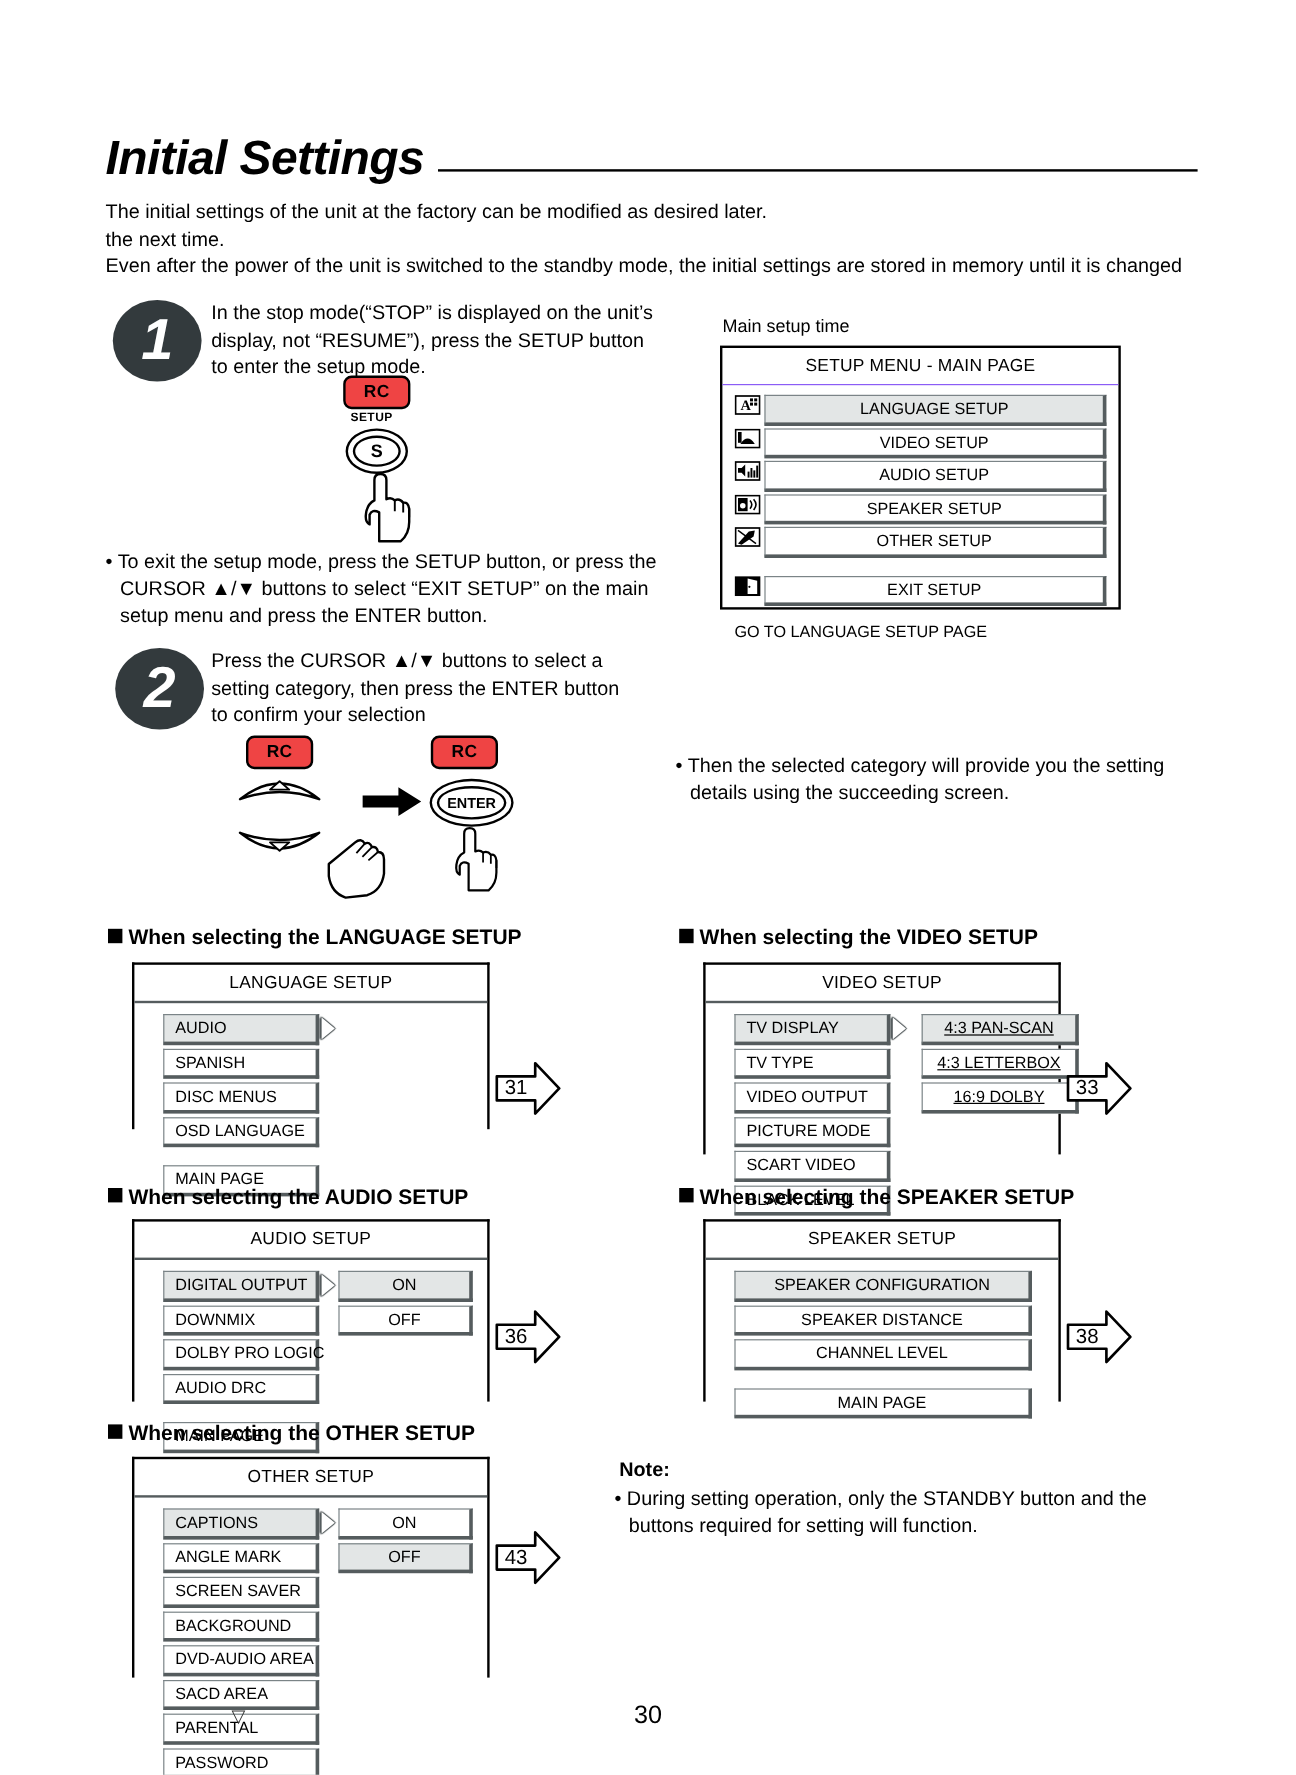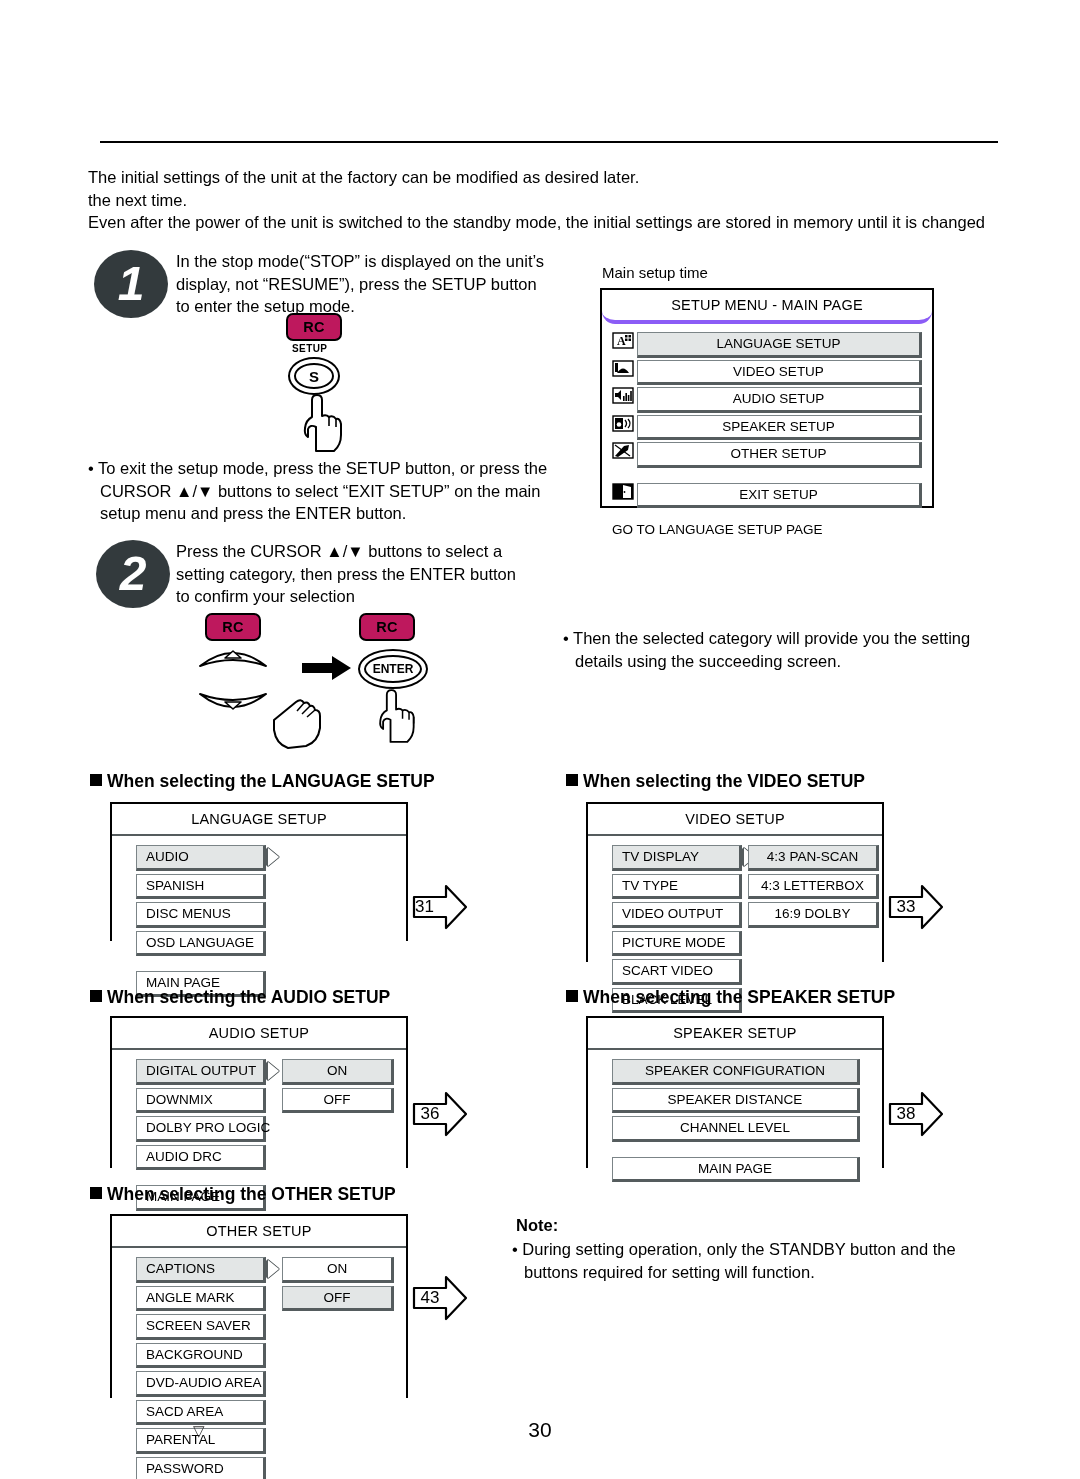--- a/index.html
+++ b/index.html
@@ -77,21 +77,21 @@
   
   .rc-pill {
     position: absolute;
     width: 52px; height: 24px;
     border: 2px solid #000;
     border-radius: 7px;
     font-size: 14.5px;
     font-weight: bold;
     display: flex; align-items: center; justify-content: center;
     letter-spacing: 0.3px;
-    background: #be185d;
+    background: #ef4444;
   }
   .setup-label {
     position: absolute;
     font-size: 10px;
     font-weight: bold;
     letter-spacing: 0.4px;
   }
   .btn-oval {
     position: absolute;
     border: 2px solid #000;
@@ -195,20 +195,21 @@
 
   .caption {
     position: absolute;
     font-size: 15px;
   }
 </style>
 </head>
 <body>
 
 <div class="page-head">
+  <div class="page-title">Initial Settings</div>
   <div class="title-rule"></div>
 </div>
 
 <div class="intro">
   <div>The initial settings of the unit at the factory can be modified as desired later.</div>
   <div>the next time.</div>
   <div>Even after the power of the unit is switched to the standby mode, the initial settings are stored in memory until it is changed</div>
 </div>
 
 <div class="step-badge" style="left:94px; top:250px;">1</div>
@@ -226,21 +227,21 @@
   <path d="M33 24 L33 33 M40 26 L40 34 M45 31 L45 38" fill="none" stroke="#000" stroke-width="1.6"></path>
 </svg>
 
 <div class="bullet-text" style="left:88px; top:457px; width:470px;">
   <span class="bt-body">• To exit the setup mode, press the SETUP button, or press the CURSOR ▲/▼ buttons to select “EXIT SETUP” on the main setup menu and press the ENTER button.</span>
 </div>
 
 <div class="caption" style="left:602px; top:264px;">Main setup time</div>
 
 <div class="osd-panel" style="left:600px; top:288px; width:334px; height:220px; border-bottom:2px solid #000;">
-  <div class="osd-title" style="border-bottom:4px solid #8b5cf6;border-radius:13px;">SETUP MENU - MAIN PAGE</div>
+  <div class="osd-title" style="border-bottom:1px solid #8b5cf6;">SETUP MENU - MAIN PAGE</div>
   <div style="padding:8px 10px 0 10px;">
 
     <div style="display:flex; align-items:stretch; margin-bottom:2px;">
       <svg width="22" height="17" viewBox="0 0 22 17" style="flex:none; margin-right:3px;">
         <rect x="1" y="1" width="20" height="15" fill="#fff" stroke="#000" stroke-width="1.4"></rect>
         <text x="5" y="13" font-family="Liberation Serif, serif" font-size="12" font-weight="bold">A</text>
         <rect x="13" y="3" width="2.5" height="2.5" fill="#000"></rect>
           <rect x="16.5" y="3" width="2.5" height="2.5" fill="#000"></rect>
         <rect x="13" y="6.5" width="2.5" height="2.5" fill="#000"></rect>
           <rect x="16.5" y="6.5" width="2.5" height="2.5" fill="#000"></rect>
@@ -355,40 +356,40 @@
       <div class="osd-item">OSD LANGUAGE</div>
       <div class="osd-gap"></div>
       <div class="osd-item">MAIN PAGE</div>
     </div>
     <div class="osd-caret" style="left:156px; top:12px;"></div>
   </div>
 </div>
 <svg class="page-arrow" style="left:412px; top:883px;" width="56" height="48" viewBox="0 0 56 48">
   <path d="M2 14 L34 14 L34 3 L54 24 L34 45 L34 34 L2 34 Z" fill="#fff" stroke="#000" stroke-width="2.2" stroke-linejoin="round"></path>
 </svg>
-<div style="position:absolute; left:415px; top:897px; width:30px; text-align:left; font-size:17px;">31</div>
+<div style="position:absolute; left:415px; top:897px; width:30px; text-align:center; font-size:17px;">31</div>
 
 <div class="sec-head" style="left:566px; top:771px;">
   <span class="sq"></span><span>When selecting the VIDEO SETUP</span>
 </div>
 <div class="osd-panel" style="left:586px; top:802px; width:298px; height:160px;">
   <div class="osd-title">VIDEO SETUP</div>
   <div class="osd-body" style="height:121px;">
     <div class="osd-col" style="left:24px; top:9px; width:130px;">
       <div class="osd-item sel">TV DISPLAY</div>
       <div class="osd-item">TV TYPE</div>
       <div class="osd-item">VIDEO OUTPUT</div>
       <div class="osd-item">PICTURE MODE</div>
       <div class="osd-item">SCART VIDEO</div>
       <div class="osd-item">BLACK LEVEL</div>
       <div class="osd-gap"></div>
       <div class="osd-item">MAIN PAGE</div>
     </div>
     <div class="osd-caret" style="left:156px; top:12px;"></div>
-    <div class="osd-col" style="left:160px; top:9px; width:131px;">
+    <div class="osd-col" style="left:180px; top:9px; width:131px;text-decoration:underline;">
       <div class="osd-item center sel">4:3 PAN-SCAN</div>
       <div class="osd-item center">4:3 LETTERBOX</div>
       <div class="osd-item center">16:9 DOLBY</div>
     </div>
   </div>
 </div>
 <svg class="page-arrow" style="left:888px; top:883px;" width="56" height="48" viewBox="0 0 56 48">
   <path d="M2 14 L34 14 L34 3 L54 24 L34 45 L34 34 L2 34 Z" fill="#fff" stroke="#000" stroke-width="2.2" stroke-linejoin="round"></path>
 </svg>
 <div style="position:absolute; left:891px; top:897px; width:30px; text-align:center; font-size:17px;">33</div>

